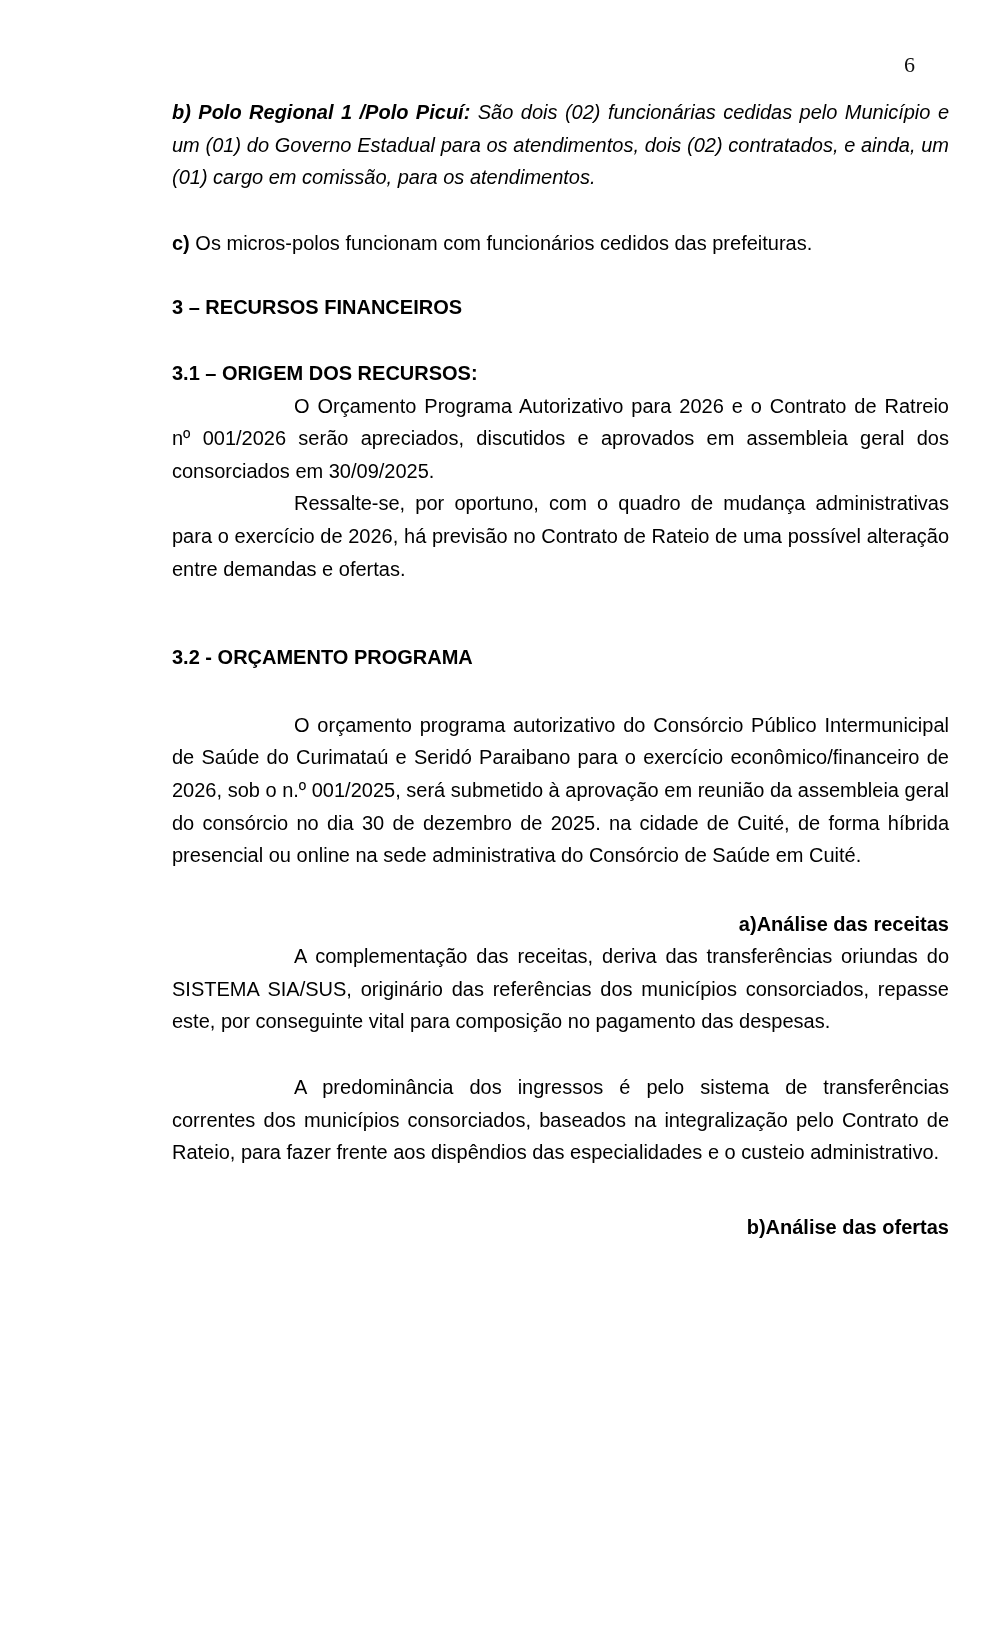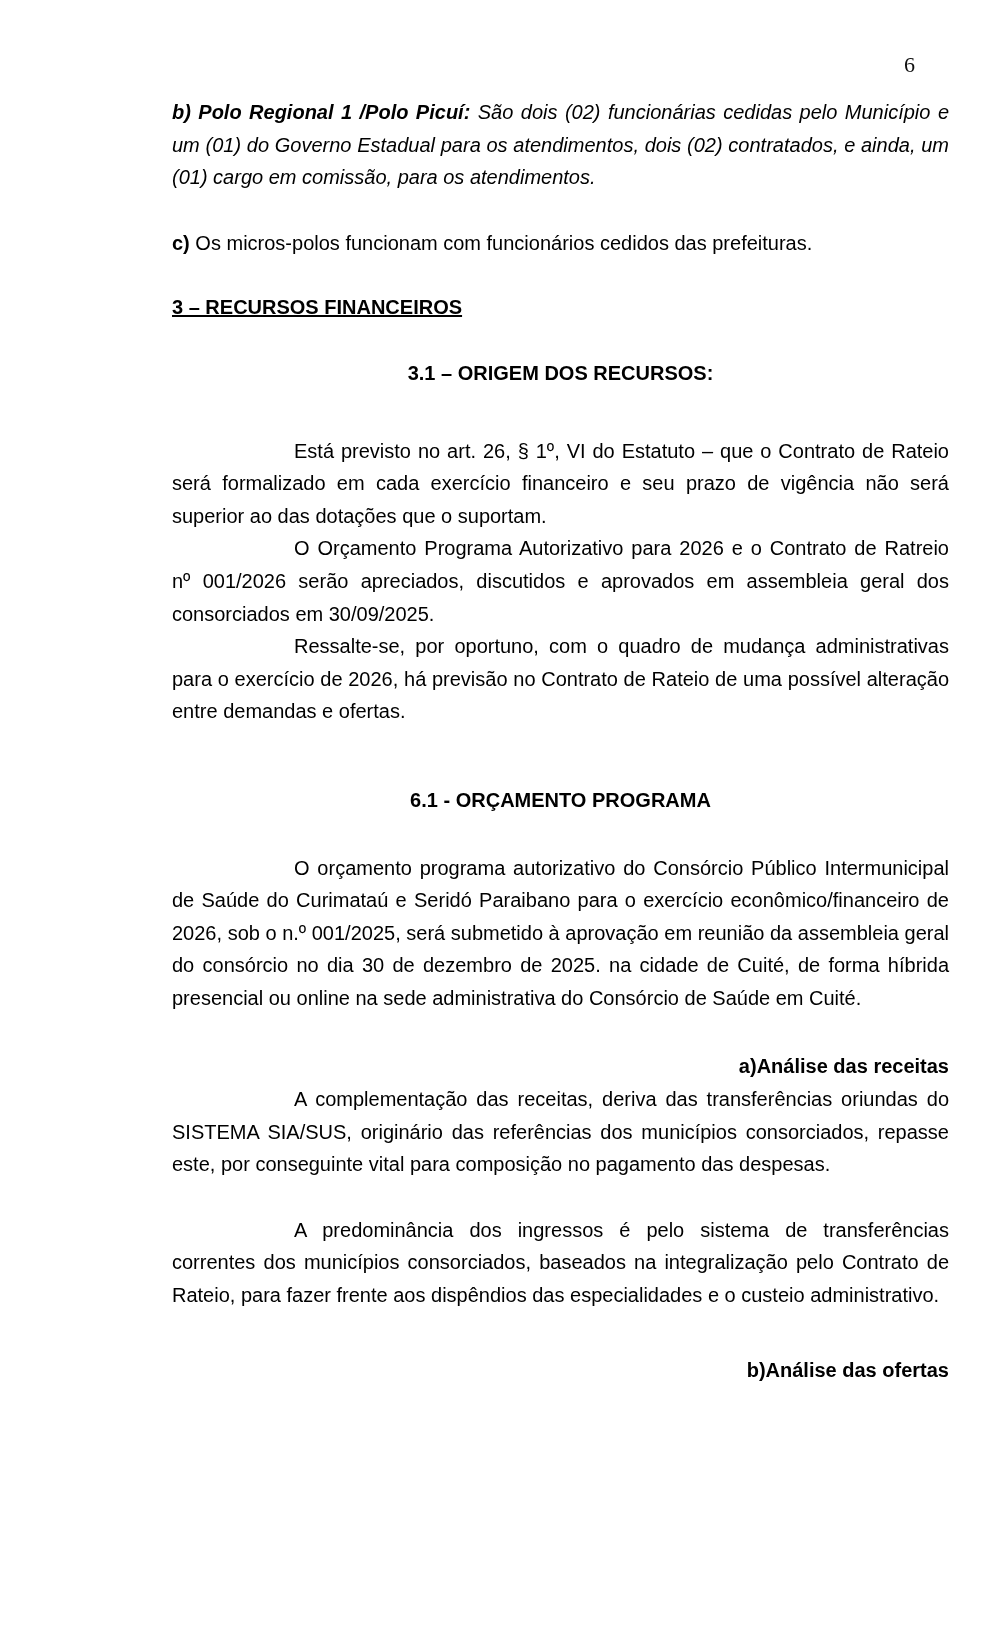--- a/index.html
+++ b/index.html
@@ -45,25 +45,25 @@
     font-style: italic;
   }
   .para-b .lead { font-weight: bold; }
   .para-c { margin-top: 33px; }
   .para-c .lead { font-weight: bold; }
   .h-main {
     margin-top: 32px;
     font-weight: bold;
     text-align: left;
   }
-  .h-main .u { text-decoration: underline; }
+  .h-main .u { }
   .h-sub {
     margin-top: 33px;
     font-weight: bold;
-    text-align: center;
+    text-align: left;
   }
   .body-para {
     text-indent: 122px;
   }
   .mt-first { margin-top: 45px; }
   .h-32 { margin-top: 56px; }
   .s32-first { margin-top: 35px; }
   .h-list {
     font-weight: bold;
     text-align: right;
@@ -88,27 +88,26 @@
   <div class="content">
 
     <p class="para-b"><span class="lead">b) Polo Regional 1 /Polo Picuí:</span><span> São dois (02) funcionárias cedidas pelo Município e um (01) do Governo Estadual para os atendimentos, dois (02) contratados, e ainda, um (01) cargo em comissão, para os atendimentos.</span></p>
 
     <p class="para-c"><span class="lead">c)</span><span> Os micros-polos funcionam com funcionários cedidos das prefeituras.</span></p>
 
     <h2 class="h-main"><span class="u">3 – RECURSOS FINANCEIROS</span></h2>
 
     <h3 class="h-sub">3.1 – ORIGEM DOS RECURSOS:</h3>
 
-    <p class="body-para mt-first">Está previsto no art. 26, § 1º, VI do Estatuto – que o Contrato de Rateio será formalizado em cada exercício financeiro e seu prazo de vigência não será superior ao das dotações que o suportam.</p>
 
     <p class="body-para">O Orçamento Programa Autorizativo para 2026 e o Contrato de Ratreio nº 001/2026 serão apreciados, discutidos e aprovados em assembleia geral dos consorciados em 30/09/2025.</p>
 
     <p class="body-para">Ressalte-se, por oportuno, com o quadro de mudança administrativas para o exercício de 2026, há previsão no Contrato de Rateio de uma possível alteração entre demandas e ofertas.</p>
 
-    <h3 class="h-sub h-32">6.1 - ORÇAMENTO PROGRAMA</h3>
+    <h3 class="h-sub h-32">3.2 - ORÇAMENTO PROGRAMA</h3>
 
     <p class="body-para s32-first">O orçamento programa autorizativo do Consórcio Público Intermunicipal de Saúde do Curimataú e Seridó Paraibano para o exercício econômico/financeiro de 2026, sob o n.º 001/2025, será submetido à aprovação em reunião da assembleia geral do consórcio no dia 30 de dezembro de 2025. na cidade de Cuité, de forma híbrida presencial ou online na sede administrativa do Consórcio de Saúde em Cuité.</p>
 
     <h3 class="h-list h-list-a"><span class="marker">a)</span><span>Análise das receitas</span></h3>
 
     <p class="body-para">A complementação das receitas, deriva das transferências oriundas do SISTEMA SIA/SUS, originário das referências dos municípios consorciados, repasse este, por conseguinte vital para composição no pagamento das despesas.</p>
 
     <p class="body-para sa-first">A predominância dos ingressos é pelo sistema de transferências correntes dos municípios consorciados, baseados na integralização pelo Contrato de Rateio, para fazer frente aos dispêndios das especialidades e o custeio administrativo.</p>
 
 

